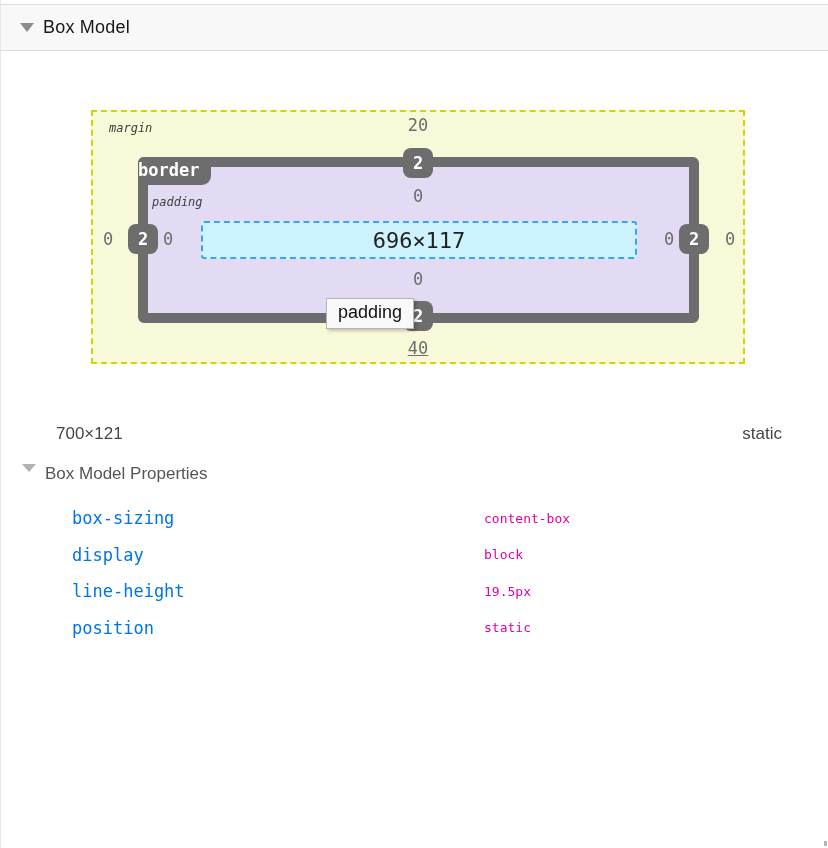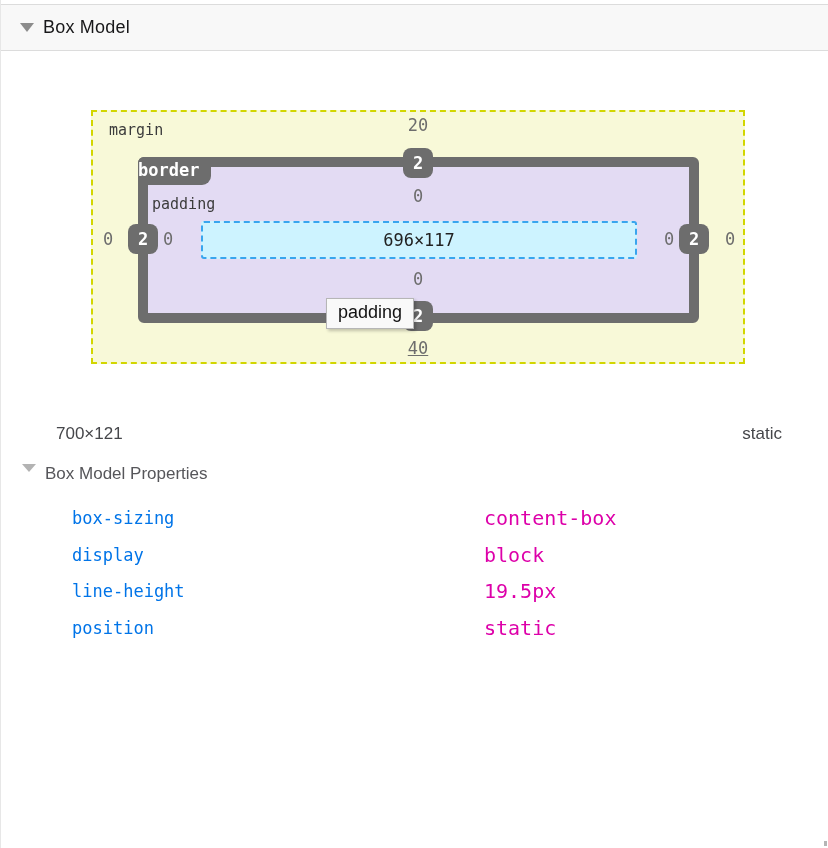--- a/index.html
+++ b/index.html
@@ -26,22 +26,22 @@
 
   
   .mono{font-family:"DejaVu Sans Mono","Liberation Mono",monospace;}
   .margin-box{position:absolute;left:90px;top:110px;width:654px;height:254px;
     background:var(--margin-fill);border:2px dashed var(--margin-stroke);}
   .border-box{position:absolute;left:45px;top:45px;width:561px;height:166px;
     background:var(--padding-fill);border:10px solid var(--chrome-gray);border-radius:6px;}
   .content-box{position:absolute;left:108px;top:109px;width:436px;height:38px;
     background:var(--content-fill);border:2px dashed var(--content-stroke);border-radius:3px;
     display:flex;align-items:center;justify-content:center;
-    font-size:17px;color:#222;}
-  .region-label{position:absolute;font-size:15px;color:var(--label-dark);}
+    font-size:22px;color:#222;}
+  .region-label{position:absolute;font-size:12px;color:var(--label-dark);font-style:italic;}
   .margin-label{left:16px;top:9px;}
   .padding-label{left:59px;top:83px;}
   .border-chip{position:absolute;left:45px;top:45px;background:var(--chrome-gray);
     color:#fff;font-size:17px;font-weight:bold;padding:3px 12px 5px 0;
     border-radius:6px 0 9px 0;}
   .dim-num{position:absolute;left:0;width:100%;text-align:center;font-size:17px;
     line-height:20px;color:var(--value-gray);font-weight:500;}
   .num-margin-top{top:3px;}
   .num-padding-top{top:74px;}
   .num-padding-bottom{top:157px;}
@@ -68,21 +68,21 @@
   .summary-pos{position:absolute;right:46px;top:424px;font-size:17px;color:var(--summary-color);}
 
   
   .props-header{position:absolute;left:0;top:464px;display:flex;align-items:flex-start;}
   .twisty-small{width:0;height:0;border-left:7px solid transparent;border-right:7px solid transparent;
     border-top:8px solid #b3b3b3;margin-left:21px;}
   .props-title{font-size:17px;color:var(--section-title);margin-left:9px;}
   .props-list{position:absolute;left:15px;top:500px;width:828px;}
   .prop-row{position:relative;height:36.5px;display:flex;align-items:center;}
   .prop-name{margin-left:56px;font-size:17px;color:var(--prop-name);}
-  .prop-value{position:absolute;left:468px;font-size:20px;color:var(--prop-value);text-align:right;}
+  .prop-value{position:absolute;left:468px;font-size:13px;color:var(--prop-value);text-align:right;}
 
   .corner-nub{position:absolute;right:1px;bottom:2px;width:3px;height:5px;background:#b5b5b5;}
 </style>
 </head>
 <body>
 
 <div class="stage">
 
   <div class="panel-header">
     <span class="twisty"></span>

